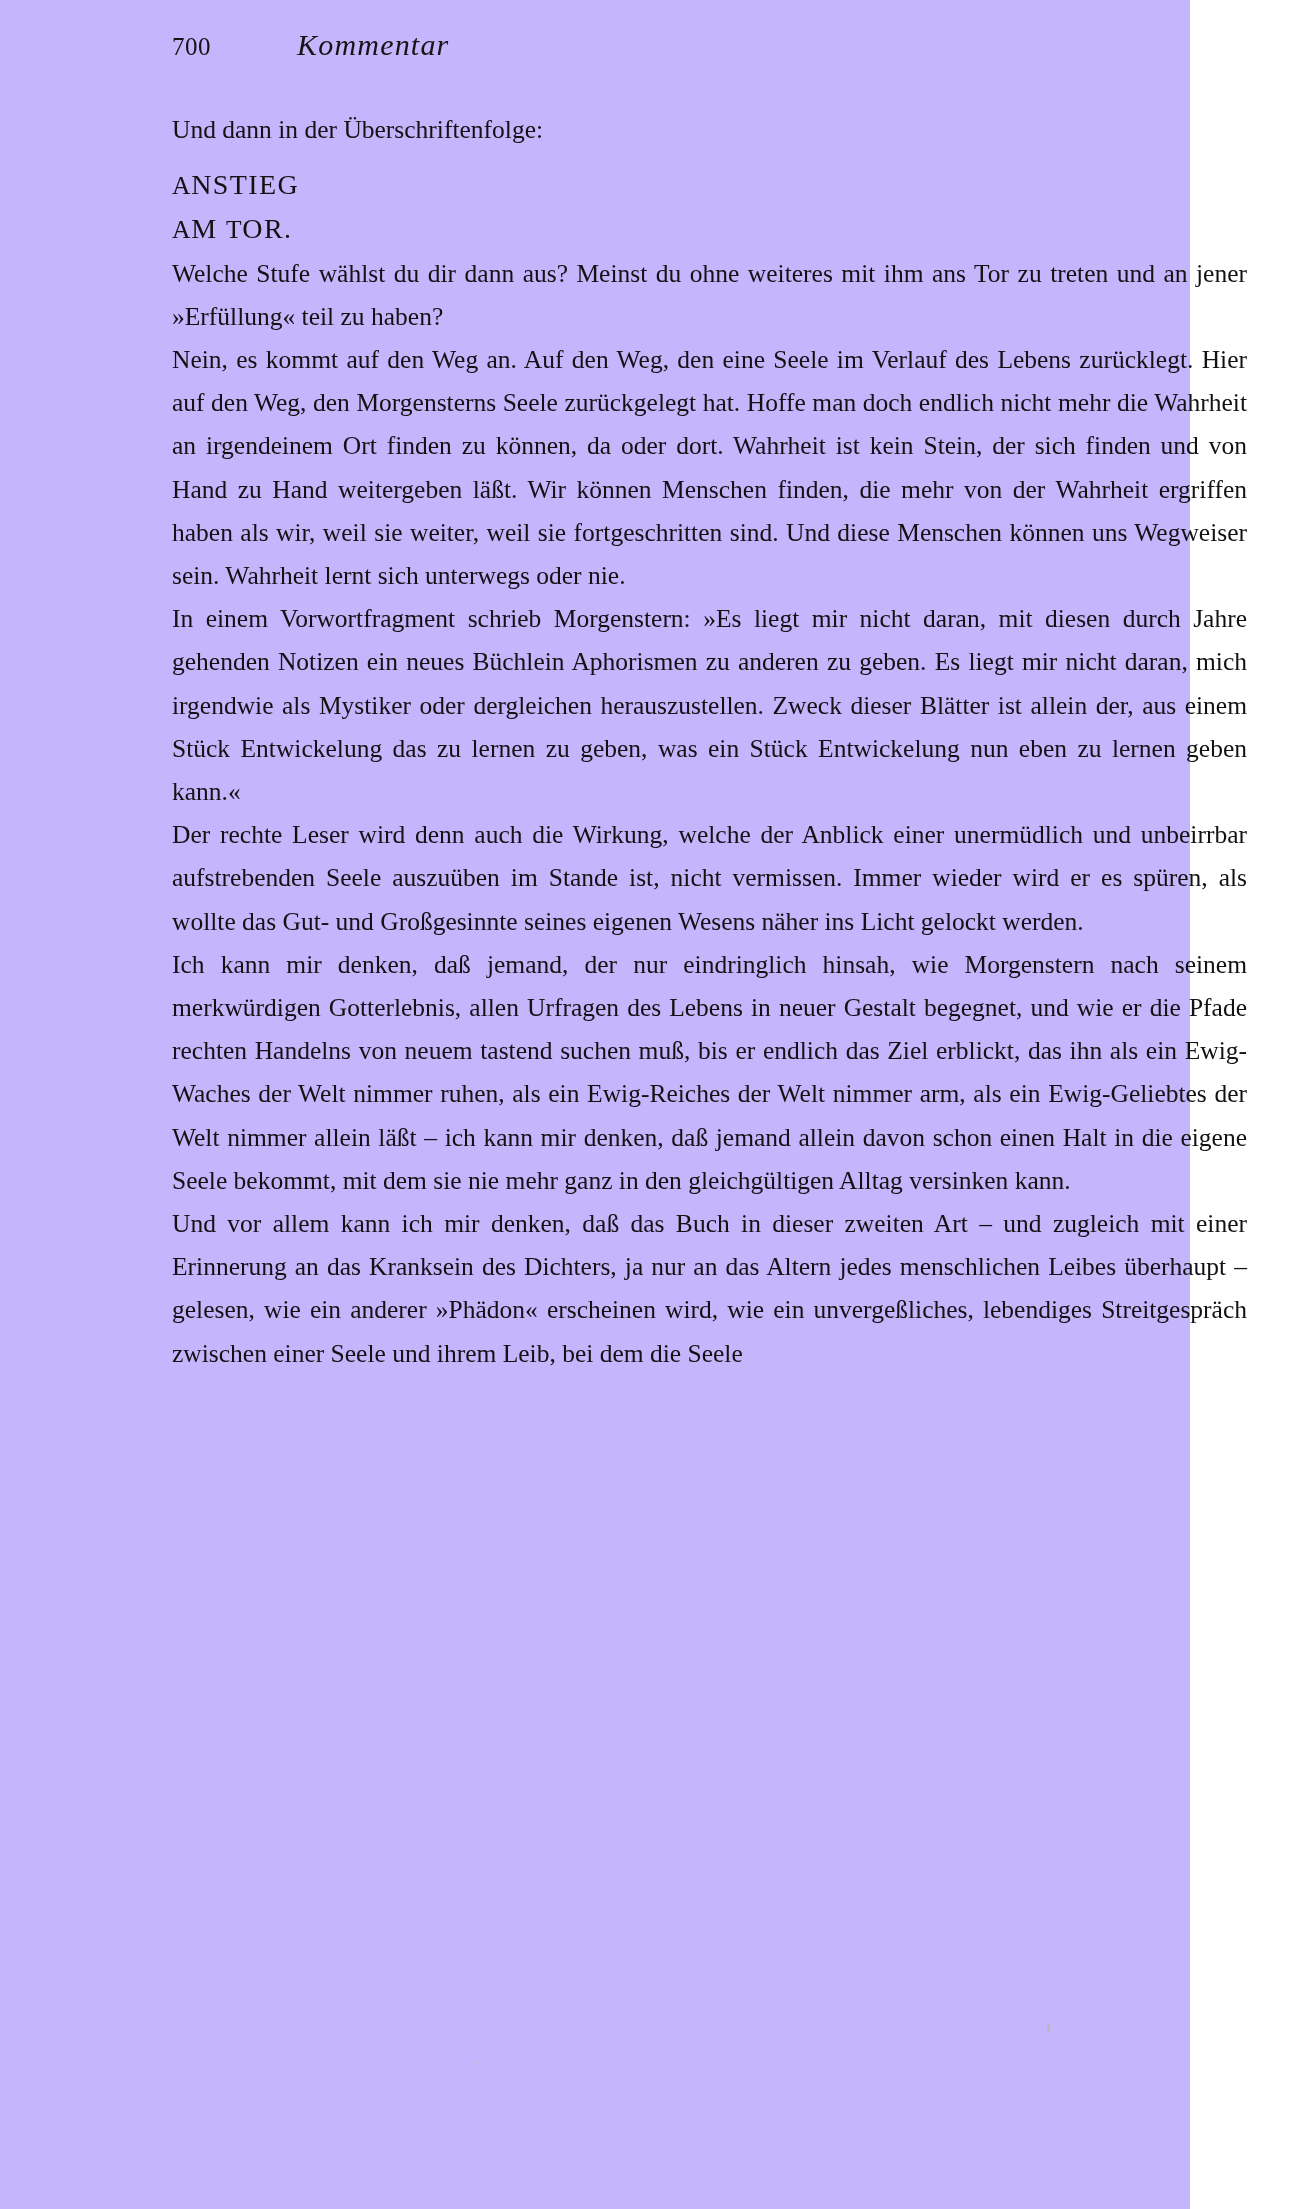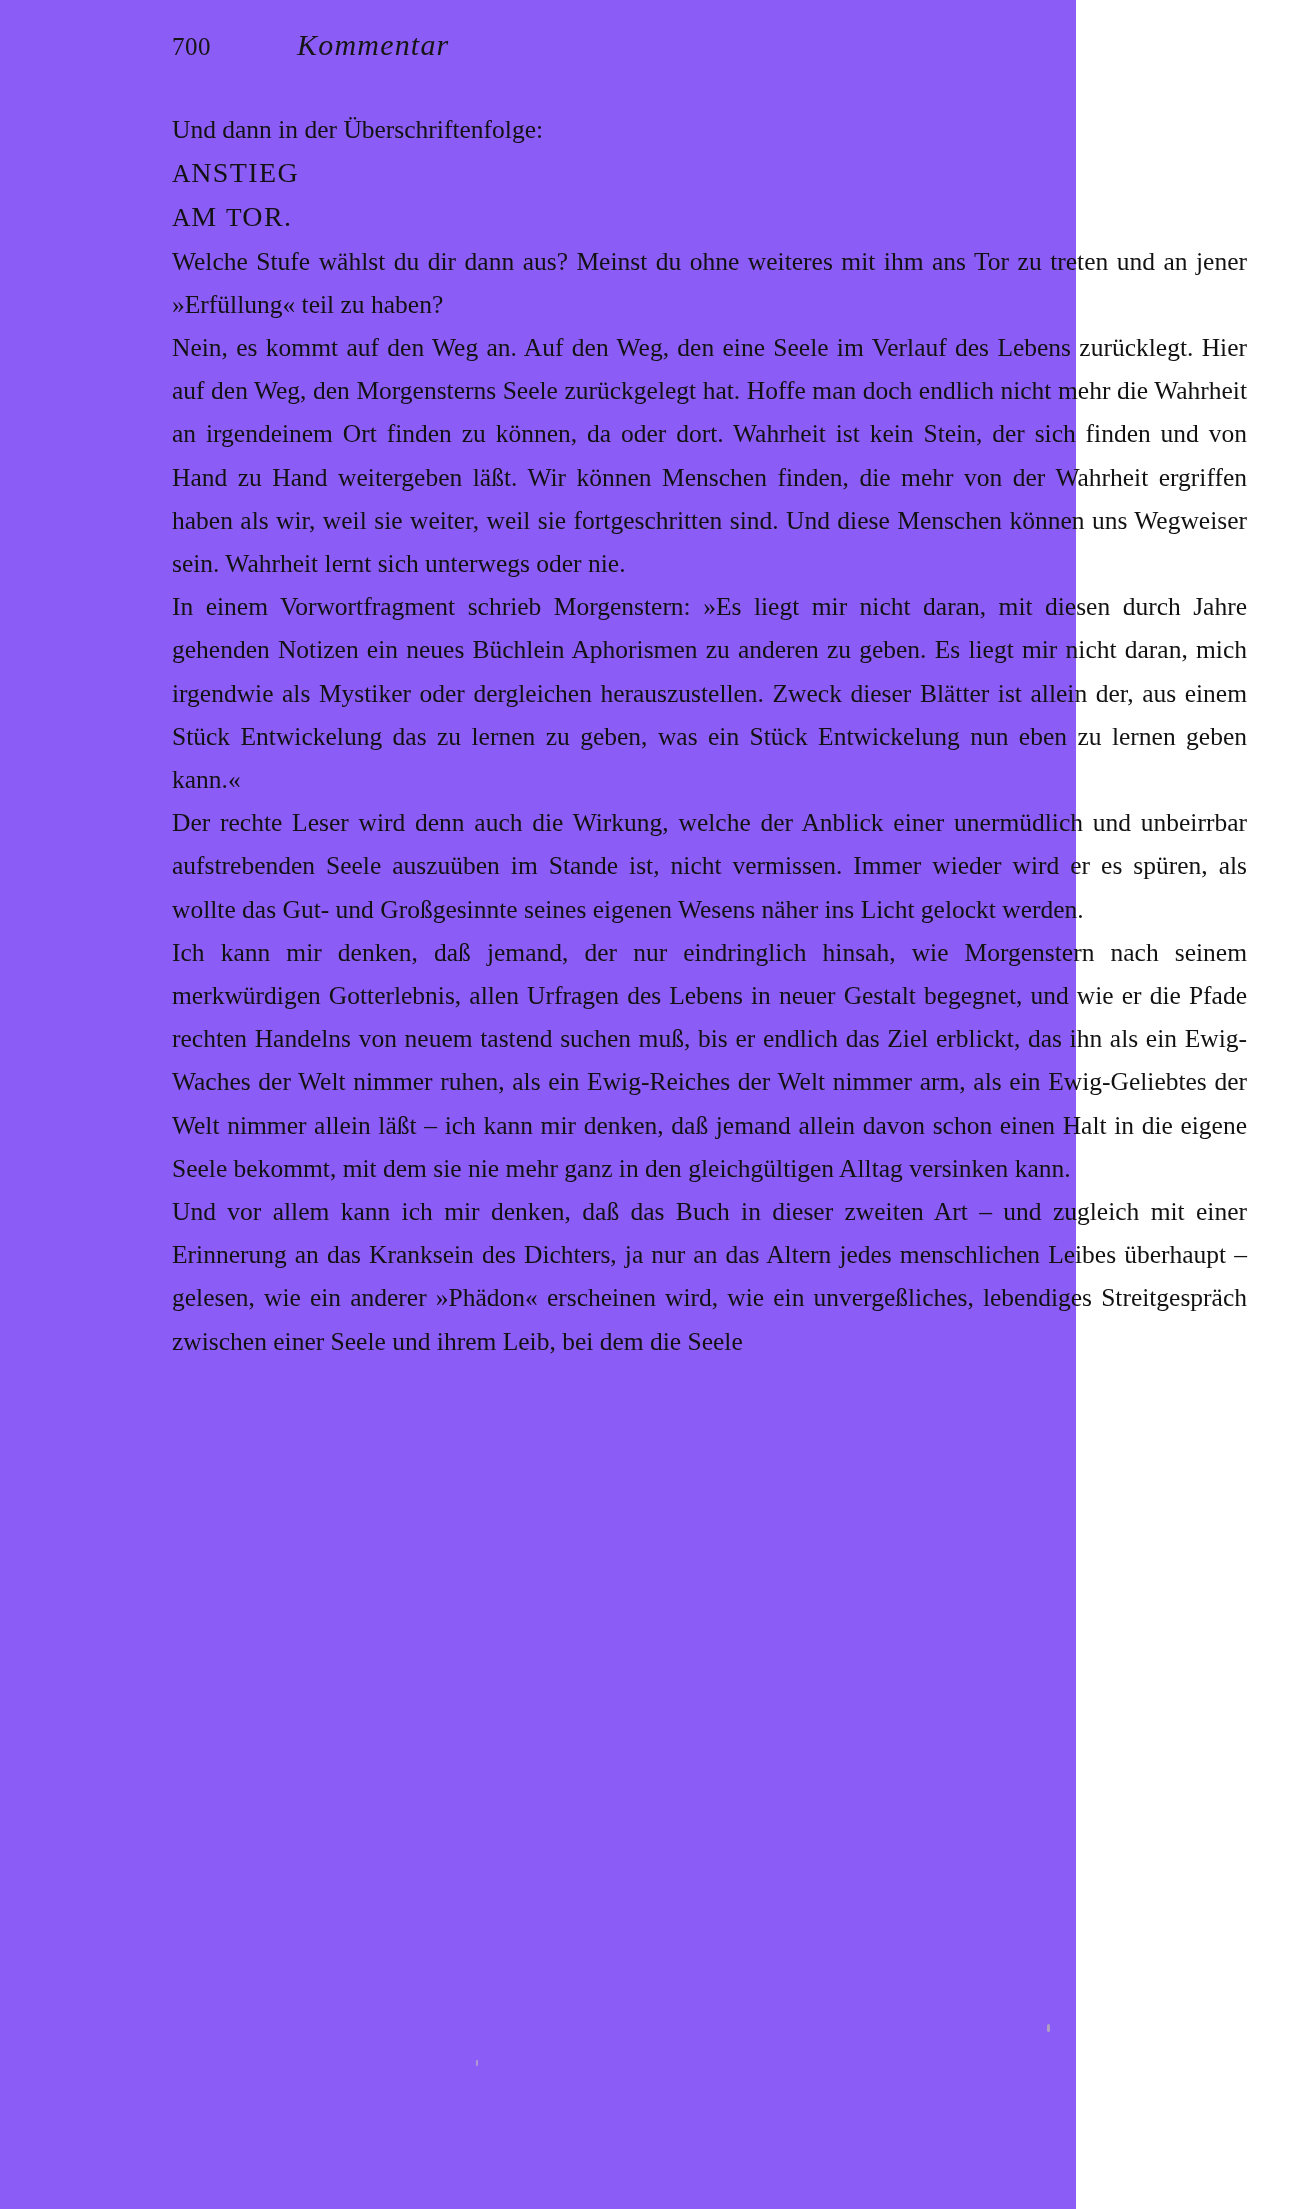--- a/index.html
+++ b/index.html
@@ -9,23 +9,23 @@
   }
   body {
     width: 1294px;
     height: 2209px;
     font-family: "Liberation Serif", serif;
     color: #121212;
     overflow: hidden;
   }
   .page {
     position: relative;
-    width: 1076px;
+    width: 1190px;
     height: 2209px;
-    background: #8b5cf6;
+    background: #c4b5fd;
   }
   .page-inner {
     position: absolute;
     left: 172px;
     top: 28px;
     width: 1075px;
   }
   .header {
     display: flex;
     align-items: baseline;
@@ -66,21 +66,21 @@
   }
   .sc {
     font-size: 28px;
     letter-spacing: 1.4px;
   }
   .sc-first {
     font-size: 25.5px;
     letter-spacing: 0.8px;
   }
   .headline-block {
-    margin-bottom: 0;
+    margin-bottom: 12px;
   }
   .spot {
     position: absolute;
     left: 1047px;
     top: 2024px;
     width: 3px;
     height: 8px;
     background: #b9b5ae;
     border-radius: 2px;
     opacity: 0.75;

